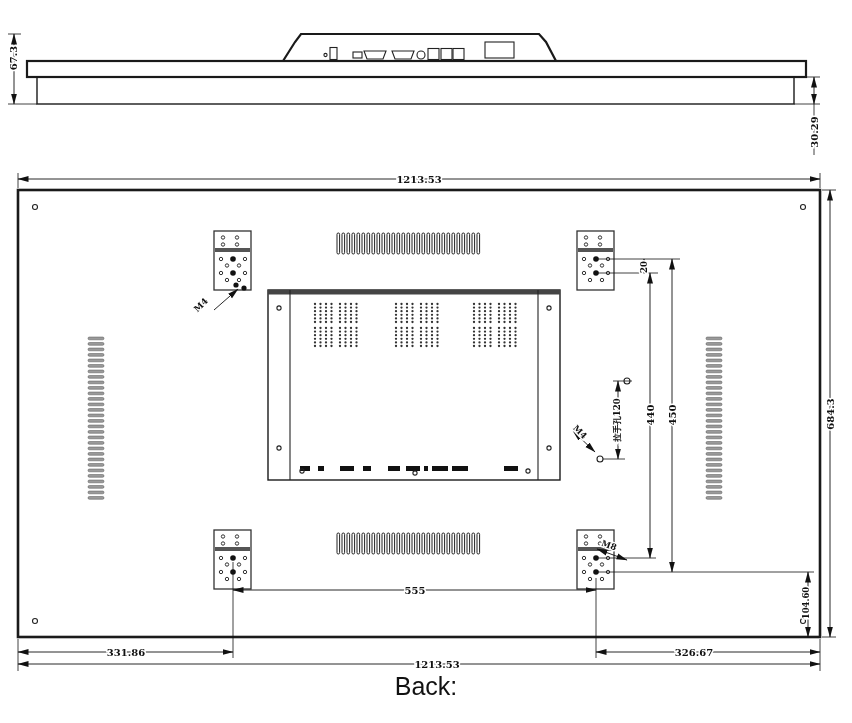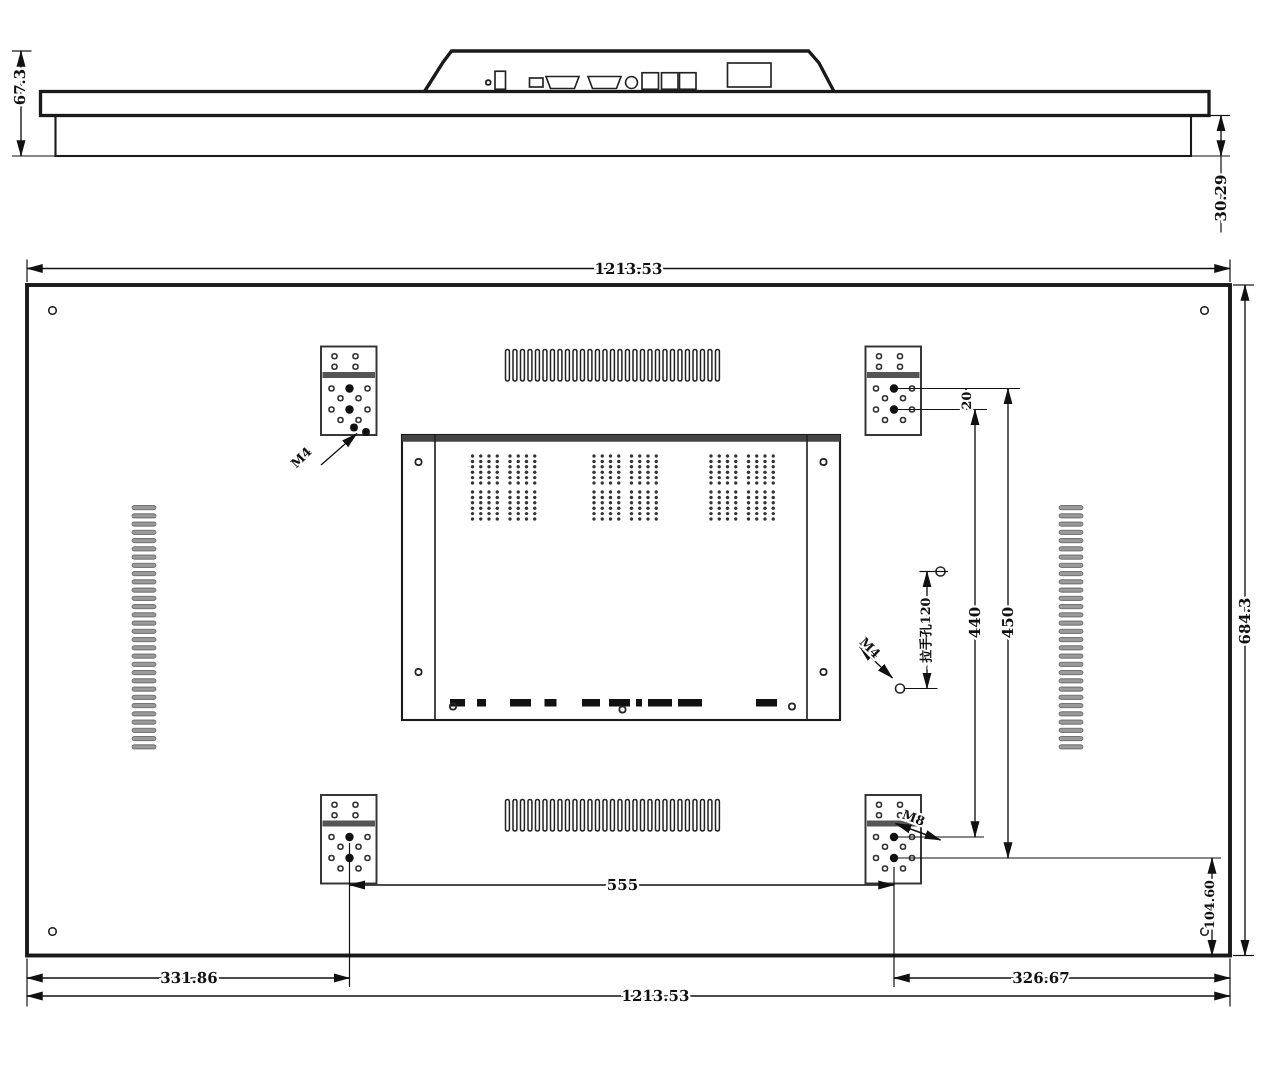--- a/index.html
+++ b/index.html
@@ -638,13 +638,14 @@
     <line class="dimline" x1="18" y1="652" x2="233" y2="652" marker-start="url(#arr)" marker-end="url(#arr)"></line>
     <text class="dim" text-anchor="middle" x="126" y="655.5">331.86</text>
     <line class="dimline" x1="596" y1="652" x2="820" y2="652" marker-start="url(#arr)" marker-end="url(#arr)"></line>
     <text class="dim" text-anchor="middle" x="694" y="655.5">326.67</text>
 
     <line class="dimline" x1="18" y1="664" x2="820" y2="664" marker-start="url(#arr)" marker-end="url(#arr)"></line>
     <text class="dim" text-anchor="middle" x="437" y="667.5">1213.53</text>
   </g>
 </svg>
 
+<div id="caption">Back:</div>
 </div>
 
 </body></html>

